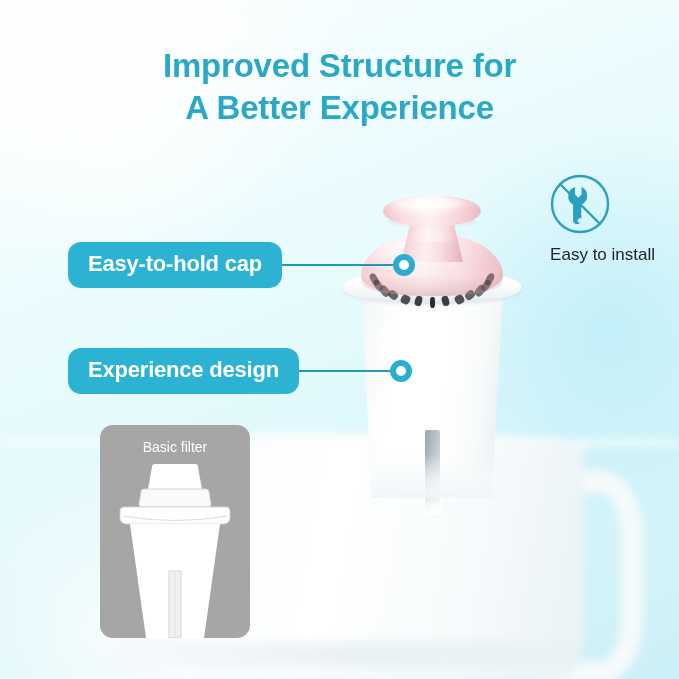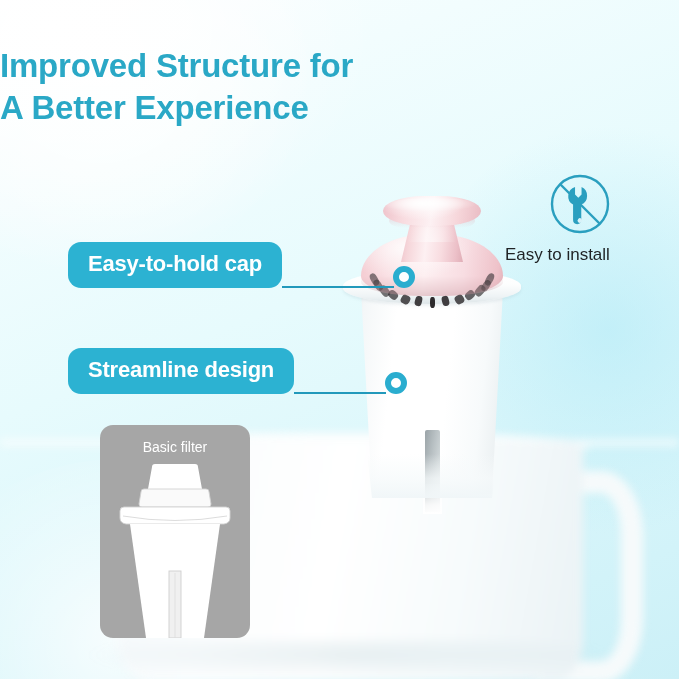--- a/index.html
+++ b/index.html
@@ -41,20 +41,21 @@
     left: -90px; bottom: -140px;
     width: 420px; height: 360px;
     background: radial-gradient(circle at 50% 50%, rgba(255,255,255,0.8) 0%, rgba(255,255,255,0) 72%);
   }
 
   
   .heading {
     position: absolute;
     left: 0; right: 0;
     top: 45px;
+    text-align: center;
     color: #2aa8c6;
     font-size: 33px;
     line-height: 42px;
     font-weight: 700;
     letter-spacing: -0.2px;
     white-space: pre-line;
     z-index: 40;
   }
 
   
@@ -264,21 +265,21 @@
     height: 14px;
     background: radial-gradient(ellipse at 46% 40%, rgba(255,255,255,0.85) 0%, rgba(255,255,255,0) 68%);
     border-radius: 50%;
   }
 
   
   .callout {
     position: absolute;
     z-index: 45;
     display: flex;
-    align-items: flex-end;
+    align-items: center;
   }
   .badge {
     background: #2cb2d2;
     color: #ffffff;
     font-size: 22px;
     font-weight: 700;
     letter-spacing: -0.2px;
     padding: 11px 20px 13px 20px;
     border-radius: 13px;
     white-space: nowrap;
@@ -304,21 +305,21 @@
   #callout-cap .leader { width: 112px; }
   #callout-design { left: 68px; top: 348px; }
   #callout-design .leader { width: 92px; }
 
   
   .install {
     position: absolute;
     left: 505px;
     top: 172px;
     width: 150px;
-    text-align: left;
+    text-align: right;
     z-index: 45;
   }
   .install-icon { display: block; margin: 0 auto; }
   .install-label {
     margin-top: 8px;
     color: #1f2224;
     font-size: 17px;
     line-height: 22px;
     font-weight: 400;
   }
@@ -406,21 +407,21 @@
     <div class="cap-top-lip"></div>
   </div>
 
   <div class="callout" id="callout-cap">
     <div class="badge">Easy-to-hold cap</div>
     <div class="leader"></div>
     <div class="ring"></div>
   </div>
 
   <div class="callout" id="callout-design">
-    <div class="badge">Streamline design</div>
+    <div class="badge">Experience design</div>
     <div class="leader"></div>
     <div class="ring"></div>
   </div>
 
   <div class="install">
     <svg class="install-icon" width="64" height="64" viewBox="0 0 64 64">
       <circle cx="32" cy="32" r="28" fill="none" stroke="#2a9fbf" stroke-width="2.4"></circle>
       <line x1="12.5" y1="12.5" x2="51.5" y2="51.5" stroke="#2a9fbf" stroke-width="2.4"></line>
       <g transform="rotate(-45 32 32)">
         <path d="M40.5 16.5 l-5.2 5.2 l0 4.6 l4.6 0 l5.2 -5.2

